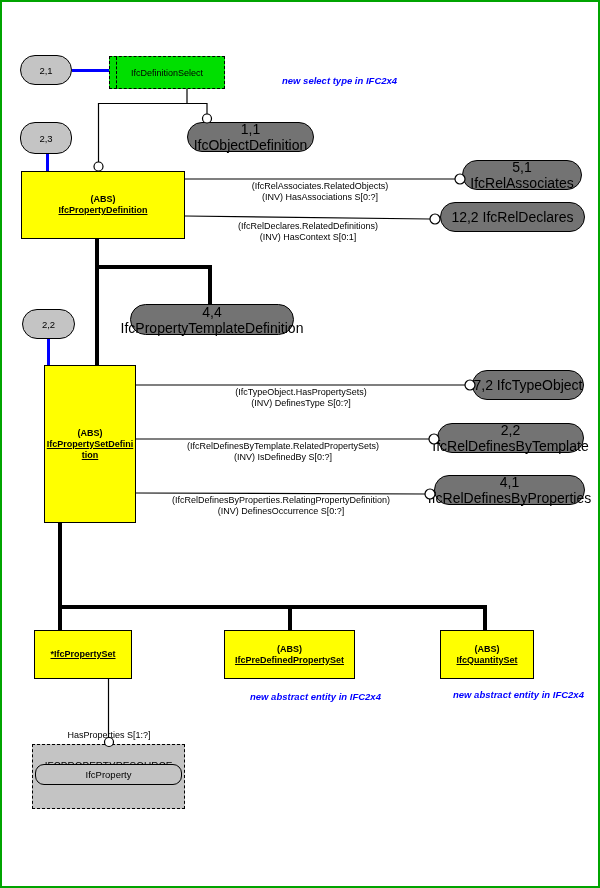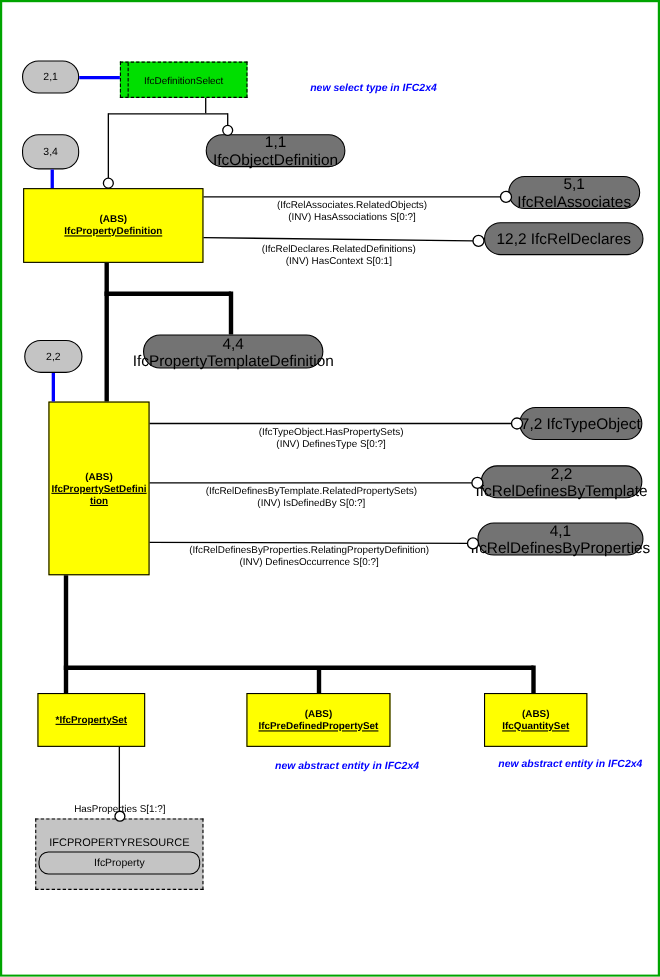--- a/index.html
+++ b/index.html
@@ -14,21 +14,21 @@
   .entity .nm{word-break:break-all;padding:0 1px;text-decoration:underline;}
   .select{background:#00df00;border:1px dashed #000;font-size:9px;}
   .select .bar{position:absolute;left:6px;top:0;bottom:0;border-left:1px dashed #000;}
   .oval{background:#737373;border:1.5px solid #000;border-radius:16px;font-size:14px;}
   .pageref{background:#c4c4c4;border:1.5px solid #000;border-radius:15px;font-size:9.5px;}
   .rel-label{position:absolute;z-index:15;width:240px;text-align:center;font-size:9px;line-height:10.5px;}
   .note{position:absolute;z-index:15;color:#0000ff;font-style:italic;font-weight:bold;font-size:9.5px;white-space:nowrap;}
   .plain-label{position:absolute;z-index:15;font-size:9px;text-align:center;}
   .resource{position:absolute;z-index:10;box-sizing:border-box;background:#c4c4c4;border:1px dashed #000;}
   .resource .hdr{position:absolute;top:16px;left:0;right:0;text-align:center;font-size:10px;}
-  .resource .ent{position:absolute;left:2px;right:2px;top:29px;height:21px;box-sizing:border-box;background:#c4c4c4;border:1px solid #000;border-radius:9px;display:flex;align-items:center;justify-content:center;font-size:9.5px;}
+  .resource .ent{position:absolute;left:2px;right:2px;top:19px;height:21px;box-sizing:border-box;background:#c4c4c4;border:1px solid #000;border-radius:9px;display:flex;align-items:center;justify-content:center;font-size:9.5px;}
 </style>
 </head>
 <body>
 
 <div class="canvas">
 
   <svg class="wires" width="600" height="888" viewBox="0 0 600 888">
 
     <g stroke="#0000ff" stroke-width="3" fill="none">
       <path d="M70,68.5 H107"></path>
@@ -65,21 +65,21 @@
       <circle cx="458" cy="177" r="5"></circle>
       <circle cx="433" cy="217" r="5"></circle>
       <circle cx="468" cy="383" r="5"></circle>
       <circle cx="432" cy="437" r="5"></circle>
       <circle cx="428" cy="492" r="5"></circle>
       <circle cx="107" cy="740" r="4.5"></circle>
     </g>
   </svg>
 
   <div class="node pageref" style="left:18px;top:53px;width:52px;height:30px;">2,1</div>
-  <div class="node pageref" style="left:18px;top:120px;width:52px;height:32px;">3,4</div>
+  <div class="node pageref" style="left:18px;top:120px;width:52px;height:32px;">2,3</div>
   <div class="node pageref" style="left:20px;top:307px;width:53px;height:30px;">2,2</div>
 
   <div class="node select" style="left:107px;top:54px;width:116px;height:33px;">
     <span class="bar"></span>
     <span>IfcDefinitionSelect</span>
   </div>
   <div class="note" style="left:252px;top:73px;margin-left:28px;">new select type in IFC2x4</div>
 
   <div class="node oval" style="left:185px;top:120px;width:127px;height:30px;">1,1 IfcObjectDefinition</div>
   <div class="node oval" style="left:460px;top:158px;width:120px;height:30px;">5,1 IfcRelAssociates</div>

